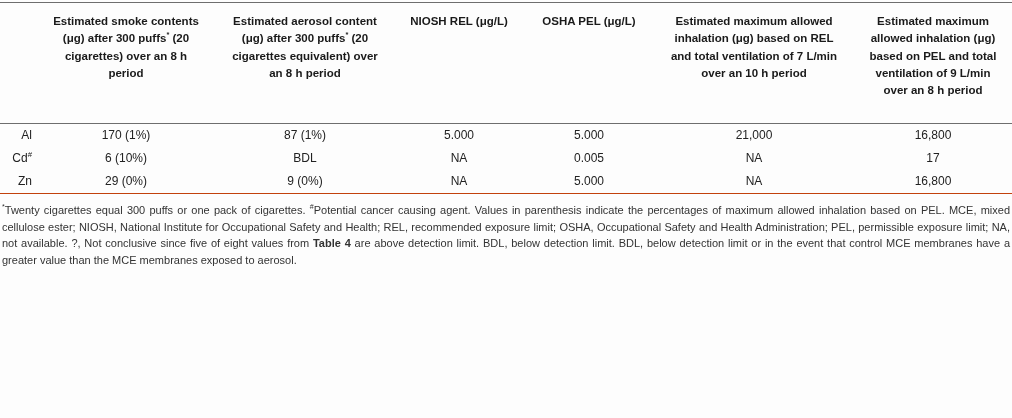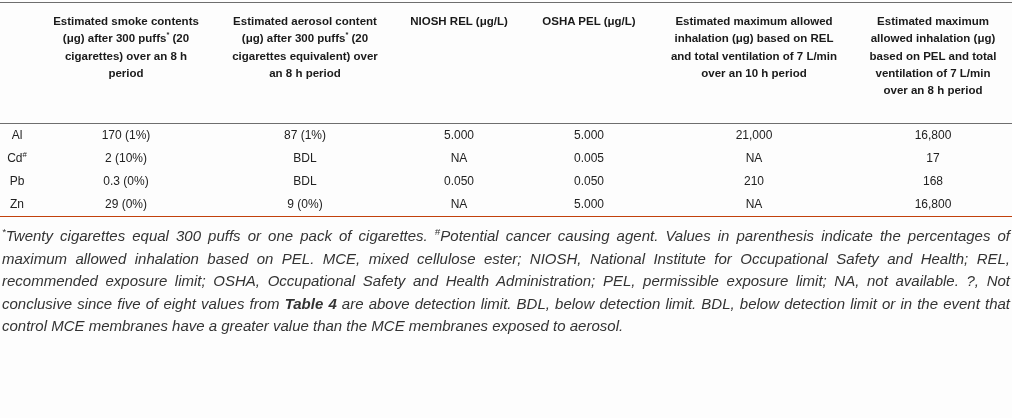--- a/index.html
+++ b/index.html
@@ -43,30 +43,29 @@
   td {
     font-size: 12px;
     color: #222222;
     text-align: center;
     padding: 4px 4px;
     line-height: 1.25;
     white-space: nowrap;
     overflow: hidden;
   }
   td.element-cell {
-    text-align: center;
+    text-align: right;
     padding-left: 2px;
   }
   sup {
     font-size: 0.65em;
     line-height: 0;
   }
   .footnote {
-    font-size: 15px;
-    font-style: italic;
+    font-size: 11px;
     color: #333333;
     line-height: 1.5;
     text-align: justify;
     padding: 8px 2px 0 2px;
   }
   .footnote b { font-weight: bold; }
 </style>
 </head>
 <body>
 
@@ -83,50 +82,41 @@
       <col style="width:158px">
     </colgroup>
     <thead>
       <tr>
         <th class="col0"><span></span></th>
         <th class="col1"><span>Estimated smoke contents (μg) after 300 puffs</span><sup>*</sup><span> (20 cigarettes) over an 8 h period</span></th>
         <th class="col2"><span>Estimated aerosol content (μg) after 300 puffs</span><sup>*</sup><span> (20 cigarettes equivalent) over an 8 h period</span></th>
         <th class="col3"><span>NIOSH REL (μg/L)</span></th>
         <th class="col4"><span>OSHA PEL (μg/L)</span></th>
         <th class="col5"><span>Estimated maximum allowed inhalation (μg) based on REL and total ventilation of 7 L/min over an 10 h period</span></th>
-        <th class="col6"><span>Estimated maximum allowed inhalation (μg) based on PEL and total ventilation of 7 L/min over an 8 h period</span></th>
+        <th class="col6"><span>Estimated maximum allowed inhalation (μg) based on PEL and total ventilation of 9 L/min over an 8 h period</span></th>
       </tr>
     </thead>
     <tbody id="table-body">
         <tr>
           <td class="element-cell">Al</td>
           <td class="value-cell col1">170 (1%)</td>
           <td class="value-cell col2">87 (1%)</td>
           <td class="value-cell col3">5.000</td>
           <td class="value-cell col4">5.000</td>
           <td class="value-cell col5">21,000</td>
           <td class="value-cell col6">16,800</td>
         </tr>
         <tr>
           <td class="element-cell">Cd<sup>#</sup></td>
-          <td class="value-cell col1">2 (10%)</td>
+          <td class="value-cell col1">6 (10%)</td>
           <td class="value-cell col2">BDL</td>
           <td class="value-cell col3">NA</td>
           <td class="value-cell col4">0.005</td>
           <td class="value-cell col5">NA</td>
           <td class="value-cell col6">17</td>
-        </tr>
-        <tr>
-          <td class="element-cell">Pb</td>
-          <td class="value-cell col1">0.3 (0%)</td>
-          <td class="value-cell col2">BDL</td>
-          <td class="value-cell col3">0.050</td>
-          <td class="value-cell col4">0.050</td>
-          <td class="value-cell col5">210</td>
-          <td class="value-cell col6">168</td>
         </tr>
         <tr>
           <td class="element-cell">Zn</td>
           <td class="value-cell col1">29 (0%)</td>
           <td class="value-cell col2">9 (0%)</td>
           <td class="value-cell col3">NA</td>
           <td class="value-cell col4">5.000</td>
           <td class="value-cell col5">NA</td>
           <td class="value-cell col6">16,800</td>
         </tr>

